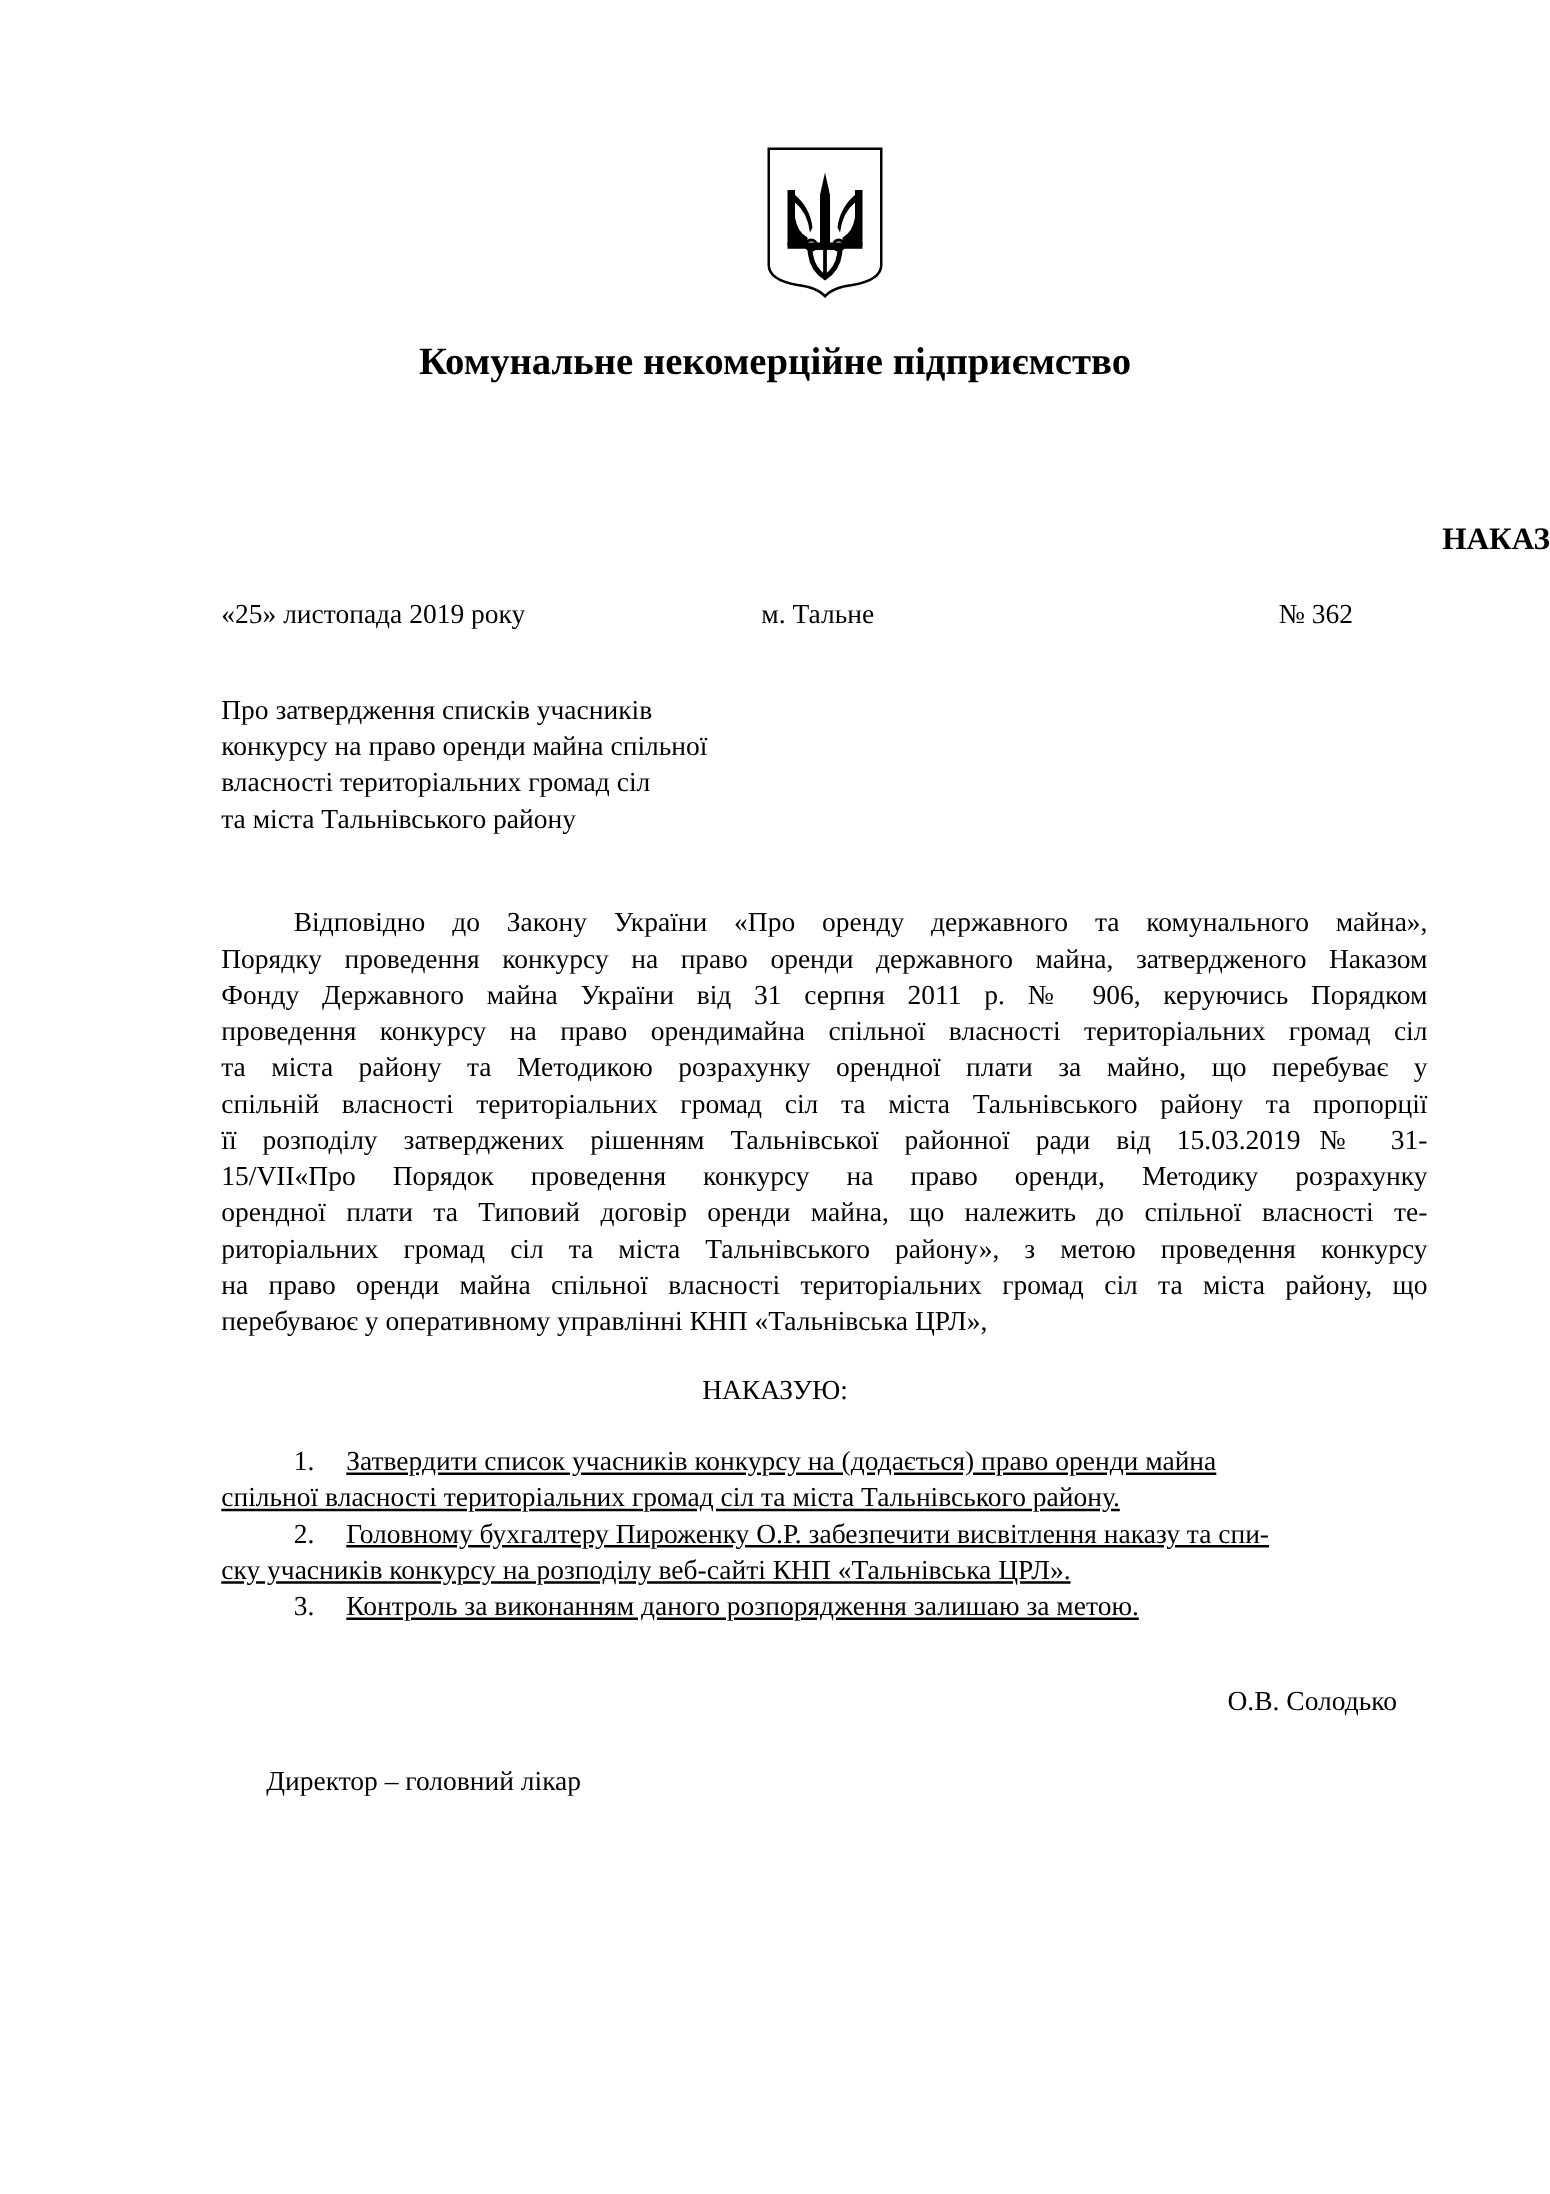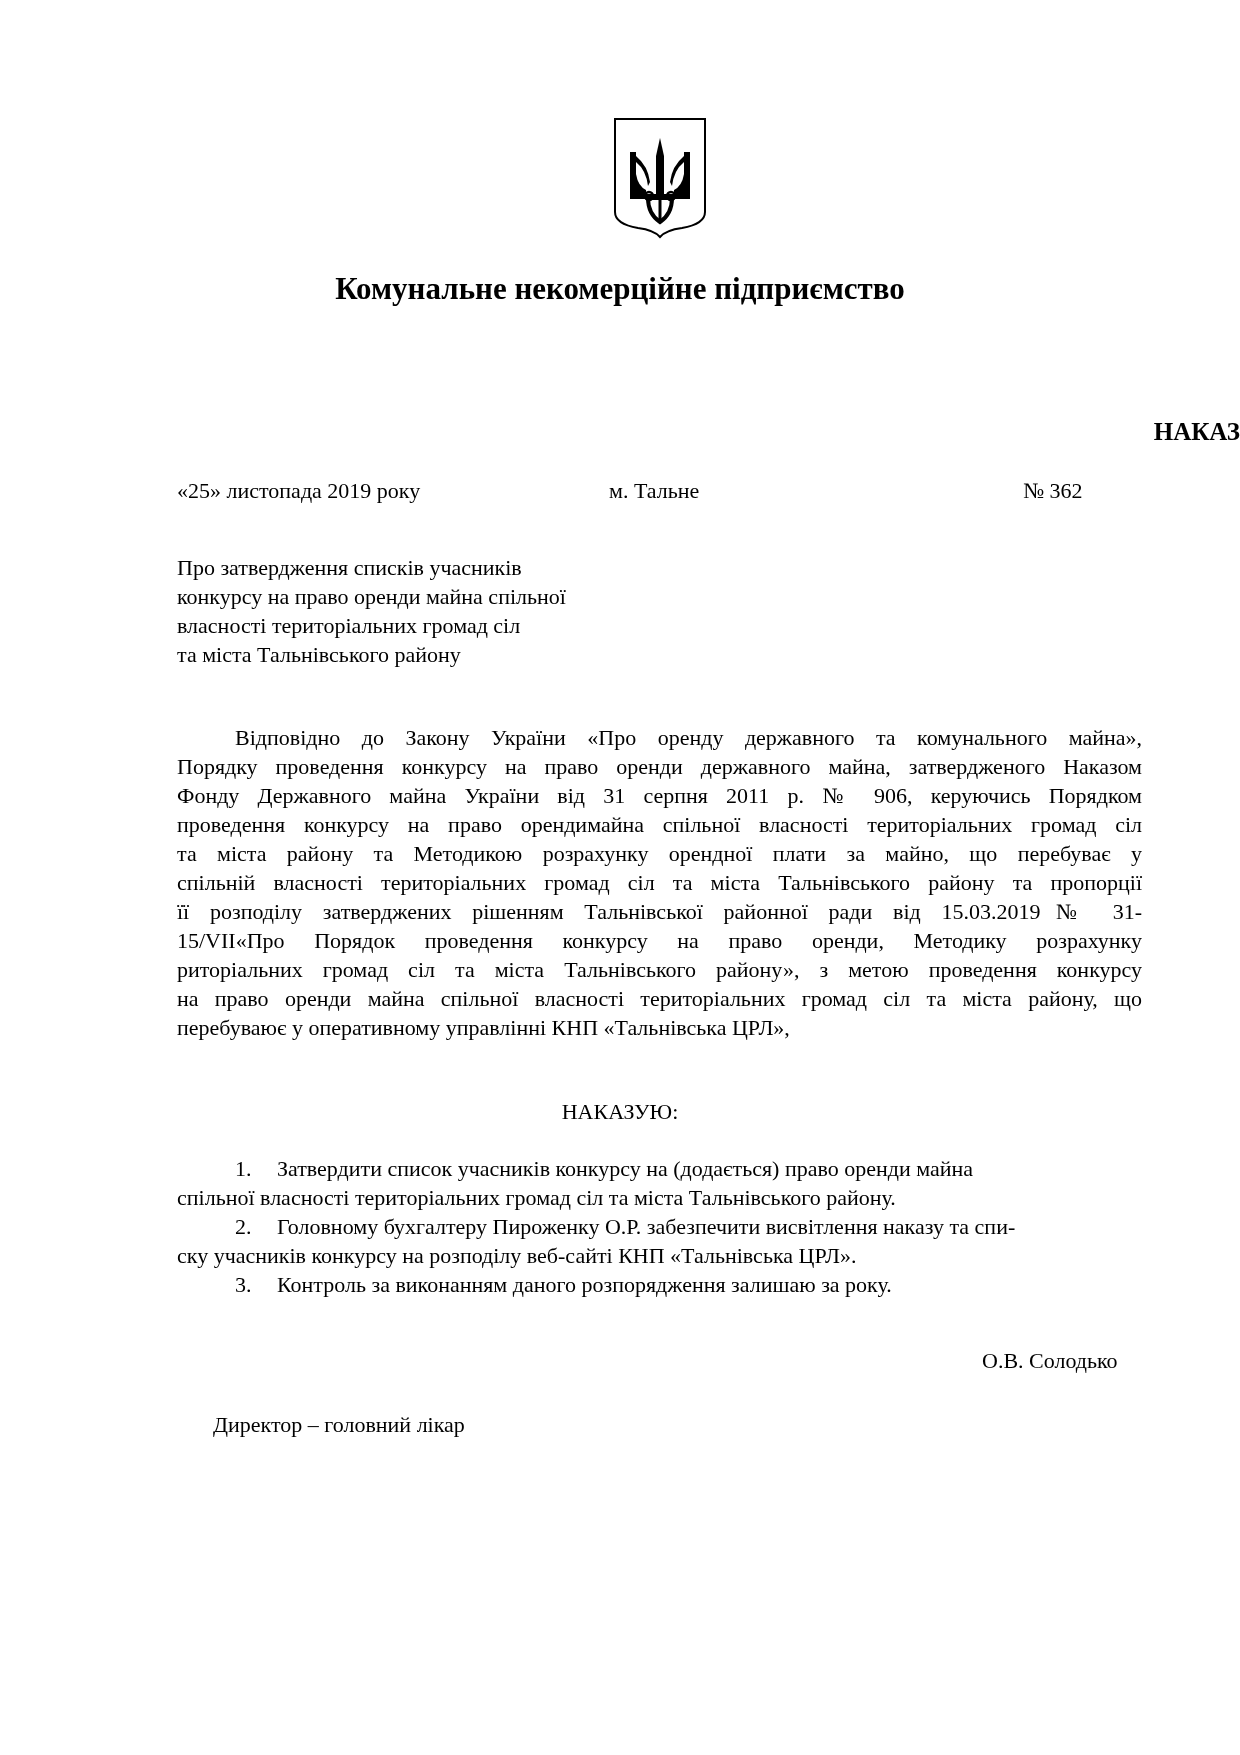--- a/index.html
+++ b/index.html
@@ -33,21 +33,21 @@
   .body .line {
     display: block; text-align: justify; text-align-last: justify; white-space: nowrap;
     height: 29px;
   }
   .body .line.first { padding-left: 58px; }
   .body .line.last { text-align-last: left; }
   .order-word {
     left: 0; width: 1240px; top: 1099px; text-align: center; font-size: 22px;
   }
   .items {
-    left: 177px; width: 965px; top: 1154px; font-size: 22px; line-height: 29px;
+    left: 177px; width: 965px; top: 1154px; font-size: 22px; line-height: 29px; text-decoration: underline;
   }
   .items .row { display: block; white-space: nowrap; height: 29px; }
   .items .row.indent { padding-left: 58px; }
   .items .num { display: inline-block; width: 42px; }
   .sign-left { left: 213px; top: 1412px; font-size: 22px; }
   .sign-right { left: 982px; top: 1348px; font-size: 22px; }
 </style>
 </head>
 <body>
 
@@ -91,35 +91,36 @@
 
 <div class="abs body">
   <span class="line first">Відповідно до Закону України  «Про оренду державного та комунального майна»,</span>
   <span class="line">Порядку проведення конкурсу на право оренди державного майна, затвердженого Наказом</span>
   <span class="line">Фонду Державного майна України  від 31 серпня 2011 р. № 906, керуючись Порядком</span>
   <span class="line">проведення конкурсу на право орендимайна спільної власності територіальних громад сіл</span>
   <span class="line">та міста району та  Методикою розрахунку  орендної плати  за  майно, що перебуває у</span>
   <span class="line">спільній власності територіальних громад  сіл та міста Тальнівського  району та пропорції</span>
   <span class="line">її розподілу затверджених рішенням Тальнівської районної ради від 15.03.2019№ 31-</span>
   <span class="line">15/VII«Про  Порядок проведення конкурсу на право оренди, Методику розрахунку</span>
+  <span class="line">орендної плати та Типовий договір оренди  майна, що належить до спільної власності те-</span>
   <span class="line">риторіальних громад сіл та міста  Тальнівського району»,  з метою  проведення конкурсу</span>
   <span class="line">на право оренди майна спільної власності територіальних громад сіл та міста району, що</span>
   <span class="line last">перебуваює у оперативному управлінні КНП «Тальнівська ЦРЛ»,</span>
 </div>
 
 <div class="abs order-word">НАКАЗУЮ:</div>
 
 <div class="abs items">
   <span class="row indent">
     <span class="num">1.</span><span>Затвердити список учасників конкурсу на (додається) право оренди майна</span>
   </span>
   <span class="row">спільної власності територіальних громад сіл та міста Тальнівського району.</span>
   <span class="row indent">
     <span class="num">2.</span><span>Головному бухгалтеру Пироженку О.Р.   забезпечити висвітлення наказу та спи-</span>
   </span>
   <span class="row">ску учасників конкурсу на розподілу веб-сайті КНП «Тальнівська ЦРЛ».</span>
   <span class="row indent">
-    <span class="num">3.</span><span>Контроль за виконанням даного розпорядження залишаю за року.</span>
+    <span class="num">3.</span><span>Контроль за виконанням даного розпорядження залишаю за метою.</span>
   </span>
 </div>
 
 <div class="abs sign-left">Директор – головний лікар</div>
 <div class="abs sign-right">О.В.  Солодько</div>
 
 </body></html>

